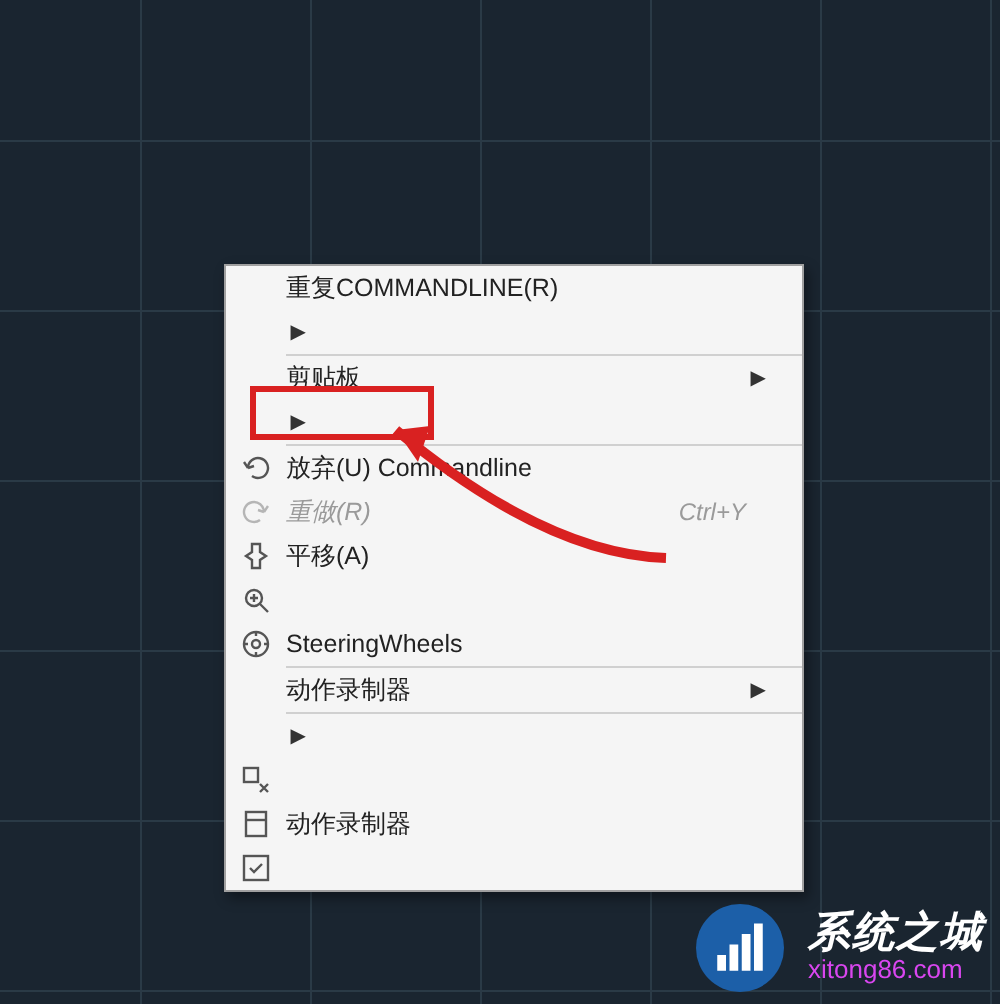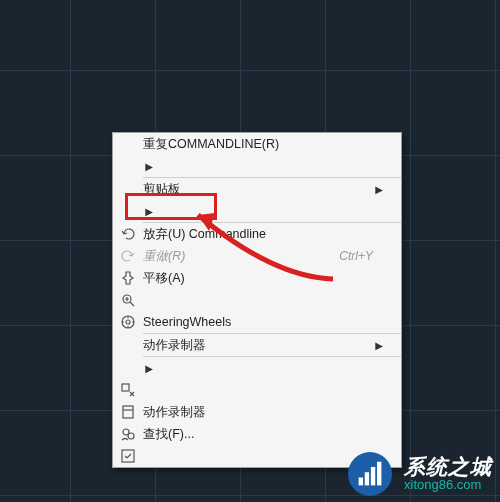--- a/index.html
+++ b/index.html
@@ -72,21 +72,21 @@
 }
 .wm-logo {
   width: 44px; height: 44px;
   border-radius: 50%;
   background: #1c5fa8;
   display: flex; align-items: center; justify-content: center;
 }
 .wm-logo svg { width: 28px; height: 28px; }
 .wm-text { display: flex; flex-direction: column; line-height: 1.1; }
 .wm-title { font-size: 21px; font-weight: bold; font-style: italic; letter-spacing: 1px; }
-.wm-url { font-size: 13px; color: #14b8a6; }
+.wm-url { font-size: 13px; color: #d946ef; }
 </style>
 </head>
 <body>
 
 <div class="bg-grid"></div>
 
 <div class="menu" id="ctx-menu">
     <div class="menu-item">
       <span class="icon-col"></span>
       <span class="label">重复COMMANDLINE(R)</span>
@@ -176,31 +176,20 @@
       <span class="subarrow"></span>
     </div>
     <div class="menu-item">
       <span class="icon-col">
         <svg viewBox="0 0 16 16">
           <rect x="3" y="2" width="10" height="12"></rect>
           <path d="M3 6h10M6 9h0M10 9h0M6 12h0M10 12h0"></path>
         </svg>
       </span>
       <span class="label">动作录制器</span>
-      <span class="subarrow"></span>
-    </div>
-    <div class="menu-item">
-      <span class="icon-col">
-        <svg viewBox="0 0 16 16">
-          <circle cx="6" cy="6" r="3"></circle>
-          <circle cx="11" cy="10" r="3"></circle>
-          <path d="M2 14c2-2 4-2 6 0"></path>
-        </svg>
-      </span>
-      <span class="label">查找(F)...</span>
       <span class="subarrow"></span>
     </div>
     <div class="menu-item">
       <span class="icon-col">
         <svg viewBox="0 0 16 16">
           <rect x="2" y="2" width="12" height="12"></rect>
           <path d="M5 8l2 2 4-4"></path>
         </svg>
       </span>
       <span class="subarrow"></span>

